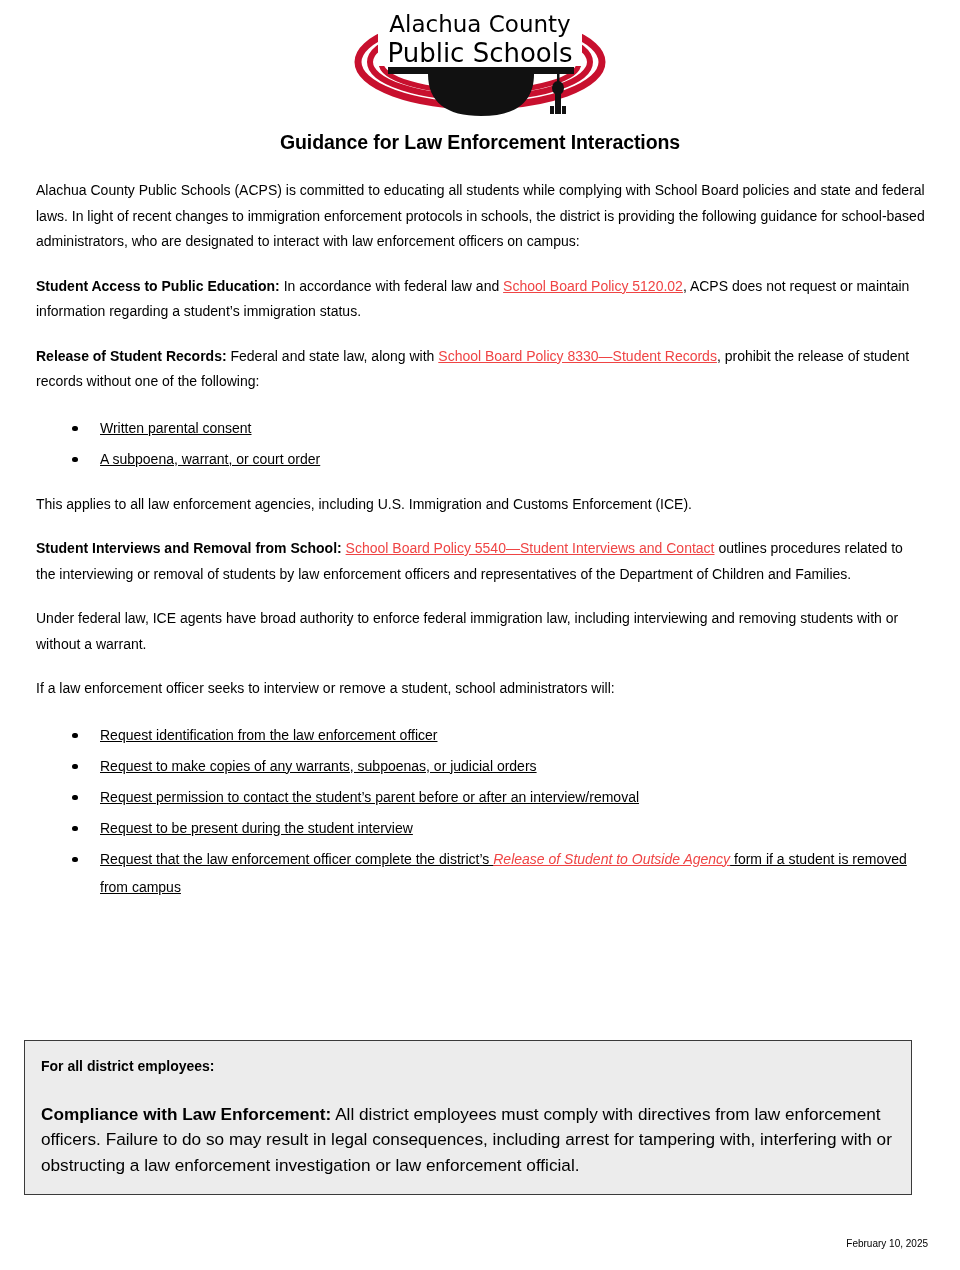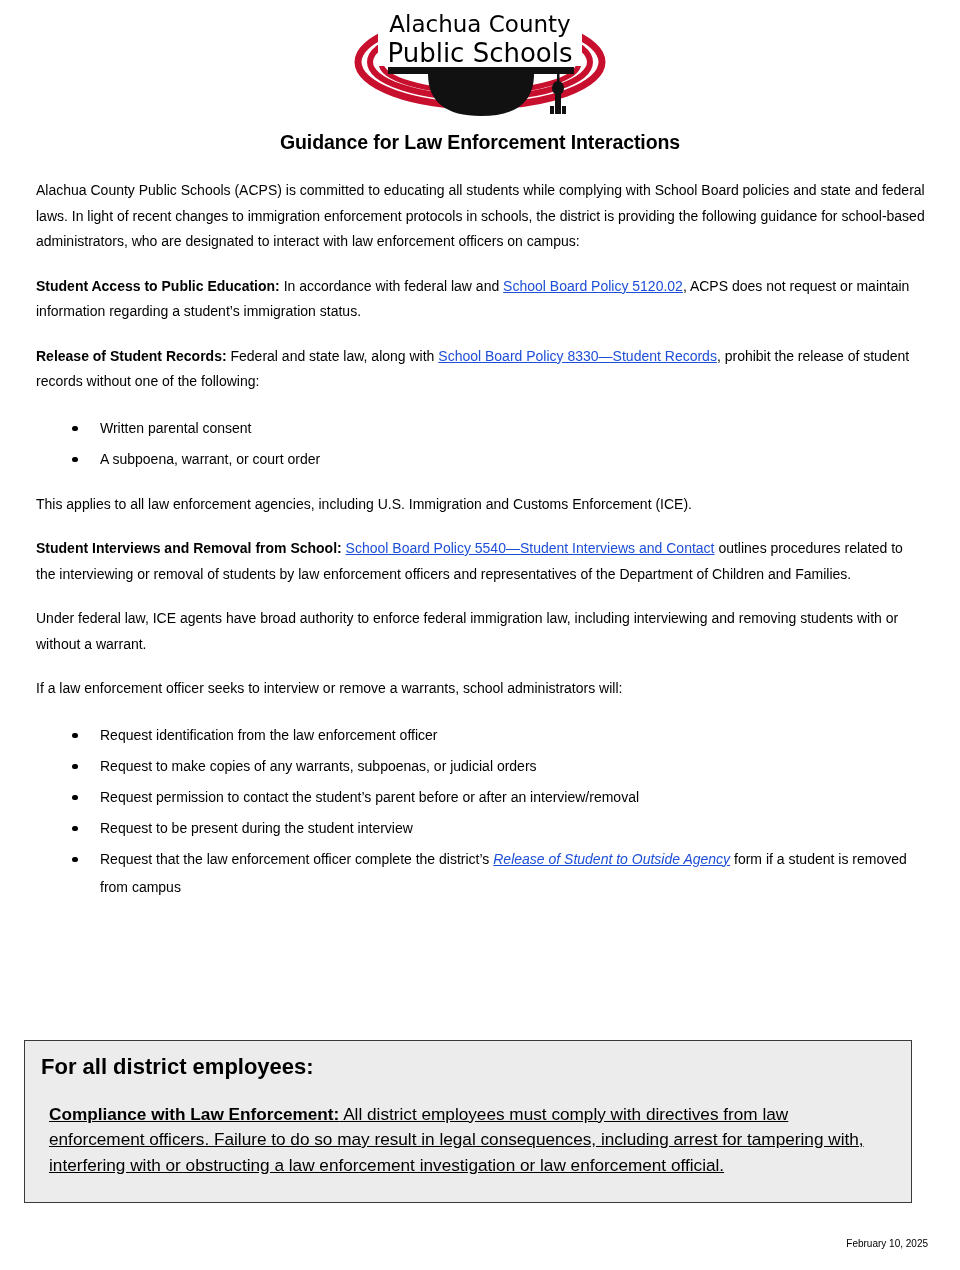--- a/index.html
+++ b/index.html
@@ -77,35 +77,36 @@
     left: 36px;
     width: 890px;
     font-size: 14px;
     line-height: 25.5px;
   }
   p.para {
     margin: 0 0 19px 0;
   }
   .lead { font-weight: bold; }
   a.link {
-    color: #1d4ed8;
+    color: #ef4444;
     text-decoration: underline;
   }
   a.link.ital {
     font-style: italic;
   }
   ul.bullets {
     margin: 0 0 19px 0;
     padding: 0 0 0 64px;
     list-style: none;
   }
   ul.bullets li {
     position: relative;
     margin: 0 0 3px 0;
     line-height: 28px;
+    text-decoration: underline;
   }
   ul.bullets li::before {
     content: "";
     position: absolute;
     left: -28px;
     top: 12px;
     width: 5.5px;
     height: 5.5px;
     border-radius: 50%;
     background: #000000;
@@ -119,24 +120,24 @@
     width: 888px;
     box-sizing: border-box;
     border: 1.5px solid #3a3a3a;
     background: #ececec;
     padding: 13px 16px 16px 16px;
     font-size: 17.2px;
     line-height: 25.5px;
   }
   .callout-title {
     font-weight: bold;
-    font-size: 22px;
+    font-size: 14px;
     margin: 0 0 22px 0;
   }
-  .callout-body { margin: 8px; text-decoration: underline; }
+  .callout-body { margin: 0; }
 
   
   .footer-date {
     position: absolute;
     right: 32px;
     top: 1238px;
     font-size: 10px;
   }
 </style>
 </head>
@@ -193,21 +194,21 @@
     </ul>
 
     <p class="para">This applies to all law enforcement agencies, including U.S. Immigration and Customs Enforcement (ICE).</p>
 
     <p class="para">
       <span class="lead">Student Interviews and Removal from School:</span><span> </span><a class="link" href="#">School Board Policy 5540—Student Interviews and Contact</a><span> outlines procedures related to the interviewing or removal of students by law enforcement officers and representatives of the Department of Children and Families.</span>
     </p>
 
     <p class="para">Under federal law, ICE agents have broad authority to enforce federal immigration law, including interviewing and removing students with or without a warrant.</p>
 
-    <p class="para">If a law enforcement officer seeks to interview or remove a warrants, school administrators will:</p>
+    <p class="para">If a law enforcement officer seeks to interview or remove a student, school administrators will:</p>
 
     <ul class="bullets">
       <li>Request identification from the law enforcement officer</li>
       <li>Request to make copies of any warrants, subpoenas, or judicial orders</li>
       <li>Request permission to contact the student’s parent before or after an interview/removal</li>
       <li>Request to be present during the student interview</li>
       <li>
         <span>Request that the law enforcement officer complete the district’s </span><a class="link ital" href="#">Release of Student to Outside Agency</a><span> form if a student is removed from campus</span>
       </li>
     </ul>

